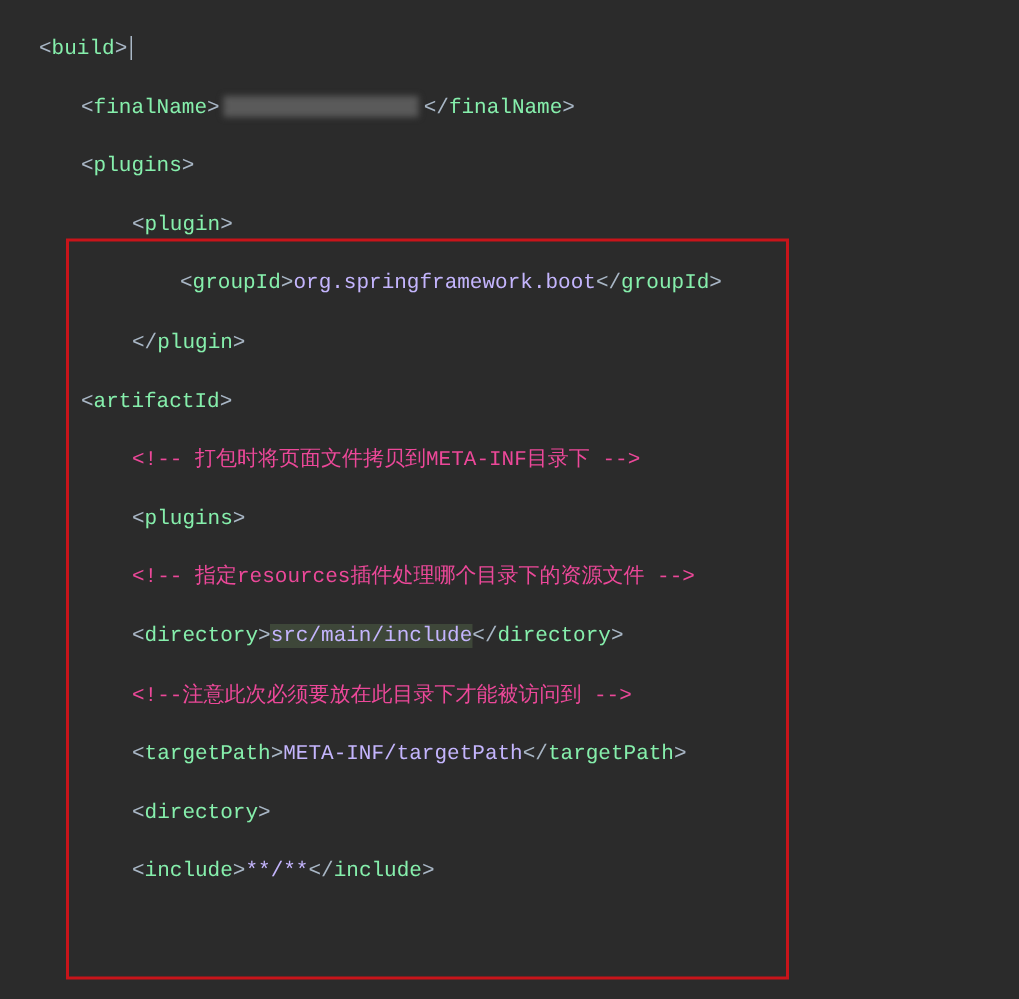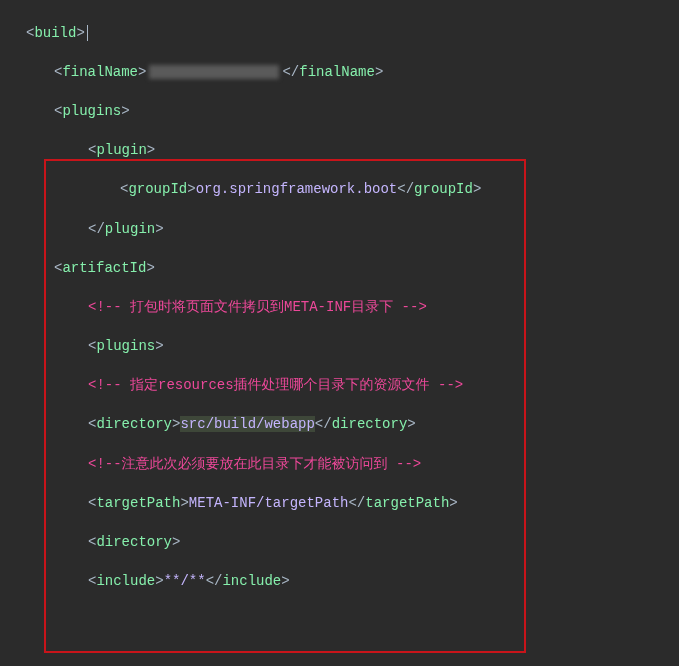--- a/index.html
+++ b/index.html
@@ -30,21 +30,21 @@
 <span class="line indent0"><span class="lbrac">&lt;</span><span class="tag">build</span><span class="rbrac">&gt;</span><span class="cursor"></span></span>
 <span class="line indent1"><span class="lbrac">&lt;</span><span class="tag">finalName</span><span class="rbrac">&gt;</span><span class="redacted"></span><span class="lbrac">&lt;/</span><span class="tag">finalName</span><span class="rbrac">&gt;</span></span>
 <span class="line indent1"><span class="lbrac">&lt;</span><span class="tag">plugins</span><span class="rbrac">&gt;</span></span>
 <span class="line indent2"><span class="lbrac">&lt;</span><span class="tag">plugin</span><span class="rbrac">&gt;</span></span>
 <span class="line indent3"><span class="lbrac">&lt;</span><span class="tag">groupId</span><span class="rbrac">&gt;</span><span class="text">org.springframework.boot</span><span class="lbrac">&lt;/</span><span class="tag">groupId</span><span class="rbrac">&gt;</span></span>
 <span class="line indent2"><span class="lbrac">&lt;/</span><span class="tag">plugin</span><span class="rbrac">&gt;</span></span>
 <span class="line indent1"><span class="lbrac">&lt;</span><span class="tag">artifactId</span><span class="rbrac">&gt;</span></span>
 <span class="line indent2 comment">&lt;!-- 打包时将页面文件拷贝到META-INF目录下 --&gt;</span>
 <span class="line indent2"><span class="lbrac">&lt;</span><span class="tag">plugins</span><span class="rbrac">&gt;</span></span>
 <span class="line indent2 comment">&lt;!-- 指定resources插件处理哪个目录下的资源文件 --&gt;</span>
-<span class="line indent2"><span class="lbrac">&lt;</span><span class="tag">directory</span><span class="rbrac">&gt;</span><span class="text hilite">src/build/webapp</span><span class="lbrac">&lt;/</span><span class="tag">directory</span><span class="rbrac">&gt;</span></span>
+<span class="line indent2"><span class="lbrac">&lt;</span><span class="tag">directory</span><span class="rbrac">&gt;</span><span class="text hilite">src/main/include</span><span class="lbrac">&lt;/</span><span class="tag">directory</span><span class="rbrac">&gt;</span></span>
 <span class="line indent2 comment">&lt;!--注意此次必须要放在此目录下才能被访问到 --&gt;</span>
 <span class="line indent2"><span class="lbrac">&lt;</span><span class="tag">targetPath</span><span class="rbrac">&gt;</span><span class="text">META-INF/targetPath</span><span class="lbrac">&lt;/</span><span class="tag">targetPath</span><span class="rbrac">&gt;</span></span>
 <span class="line indent2"><span class="lbrac">&lt;</span><span class="tag">directory</span><span class="rbrac">&gt;</span></span>
 <span class="line indent2"><span class="lbrac">&lt;</span><span class="tag">include</span><span class="rbrac">&gt;</span><span class="text">**/**</span><span class="lbrac">&lt;/</span><span class="tag">include</span><span class="rbrac">&gt;</span></span>
 
 
 
 
 
 

